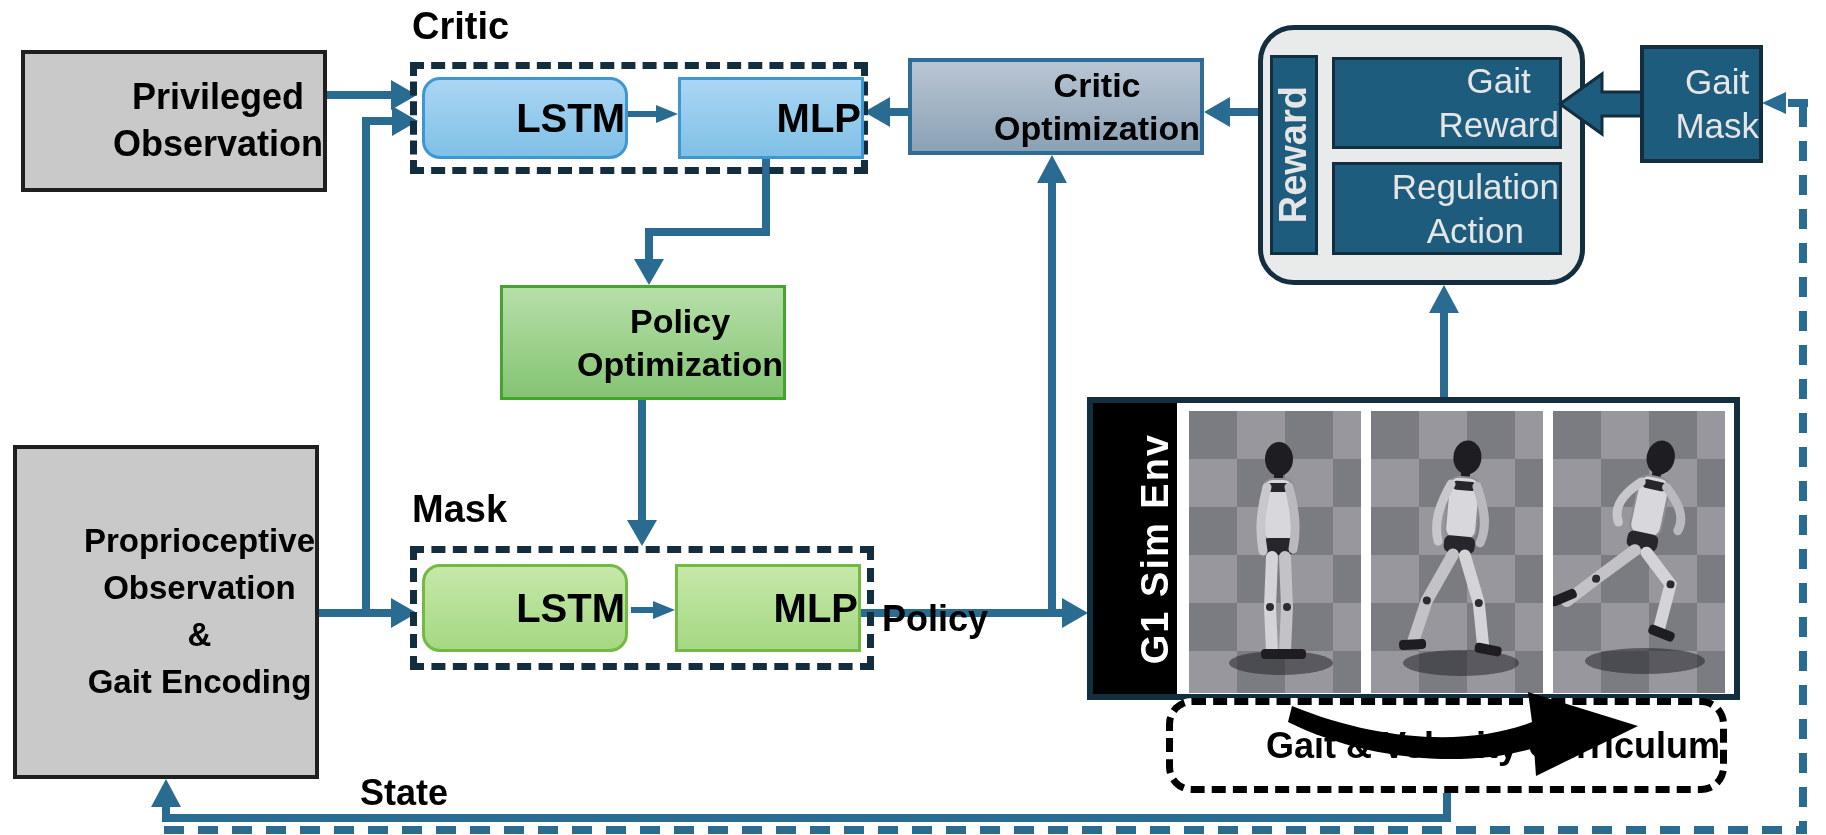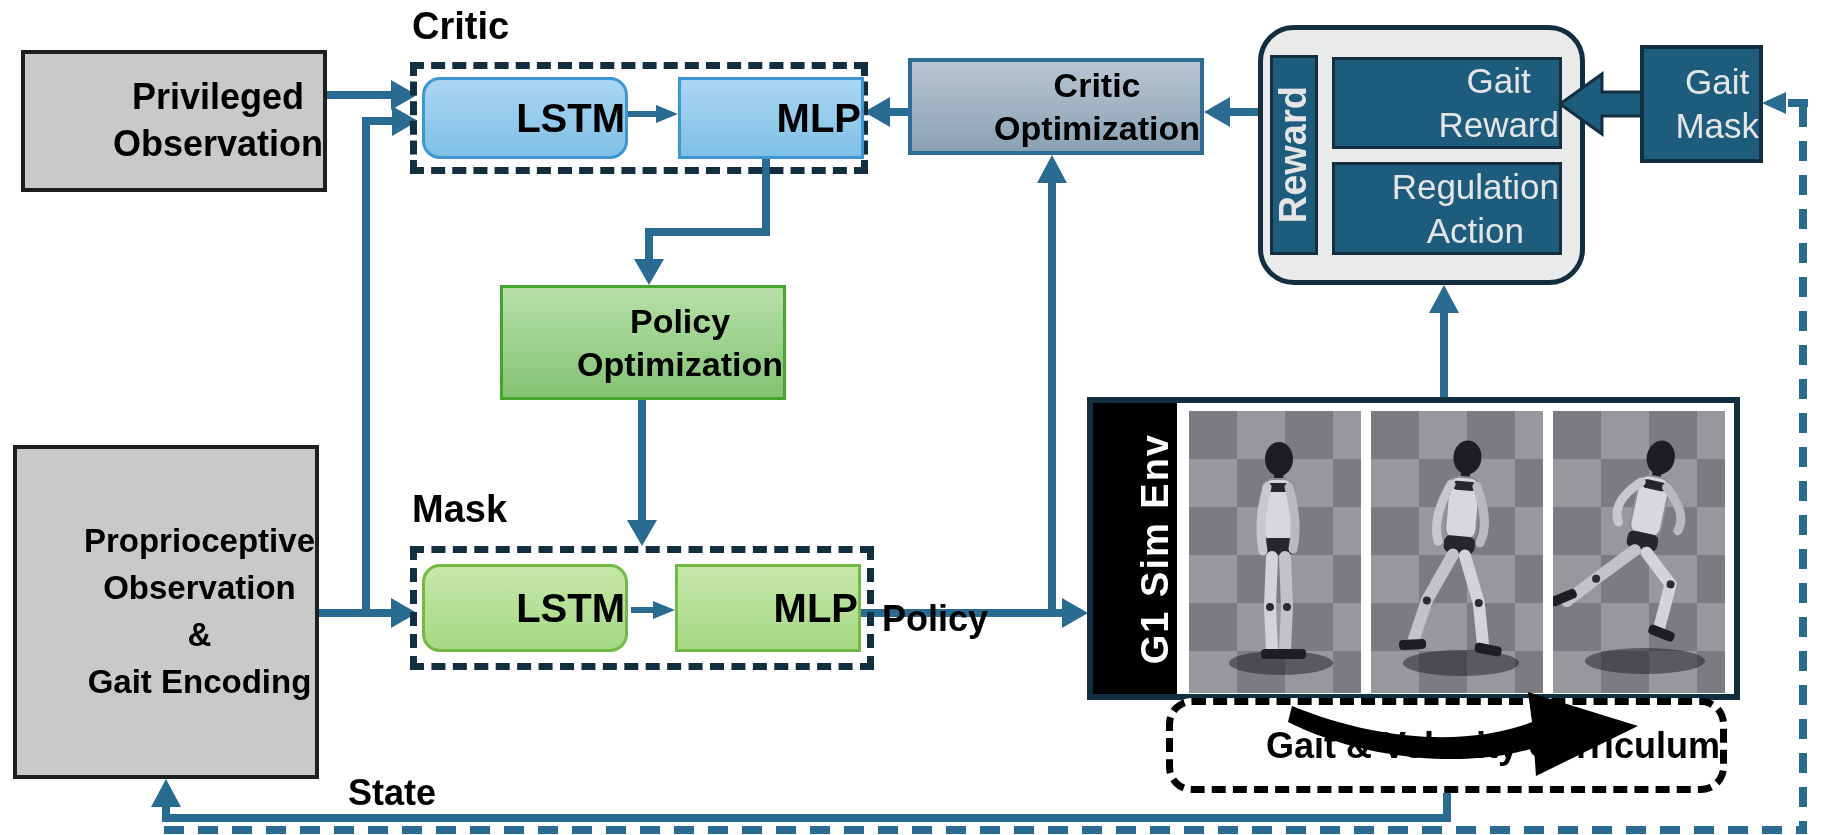--- a/index.html
+++ b/index.html
@@ -141,21 +141,21 @@
   <div class="abs module-label" style="left:412px;top:488px;">Mask</div>
   <div class="abs dashed-module" style="left:410px;top:546px;width:464px;height:124px;"></div>
   <div class="abs greenbox-actor ctr" style="left:422px;top:564px;width:206px;height:88px;border-radius:18px;">
     <span>LSTM</span>
   </div>
   <div class="abs greenbox-actor ctr" style="left:675px;top:564px;width:186px;height:88px;">
     <span>MLP</span>
   </div>
 
   <div class="abs flow-label" style="left:882px;top:598px;">Policy</div>
-  <div class="abs flow-label" style="left:348px;top:772px;">State</div>
+  <div class="abs flow-label" style="left:360px;top:772px;">State</div>
 
   <div class="abs" style="left:1258px;top:25px;width:327px;height:260px;background:var(--panel_fill);border:5px solid var(--dark_navy);border-radius:36px;z-index:2;"></div>
   <div class="abs tealbox ctr" style="left:1270px;top:55px;width:48px;height:200px;">
     <span class="vtext" style="font-weight:bold;font-size:38px;">Reward</span>
   </div>
   <div class="abs tealbox ctr" style="left:1332px;top:57px;width:230px;height:92px;font-size:35px;line-height:1.25;">
     <span class="pre">Gait
 Reward</span>
   </div>
   <div class="abs tealbox ctr" style="left:1332px;top:162px;width:230px;height:93px;font-size:35px;line-height:1.25;">

